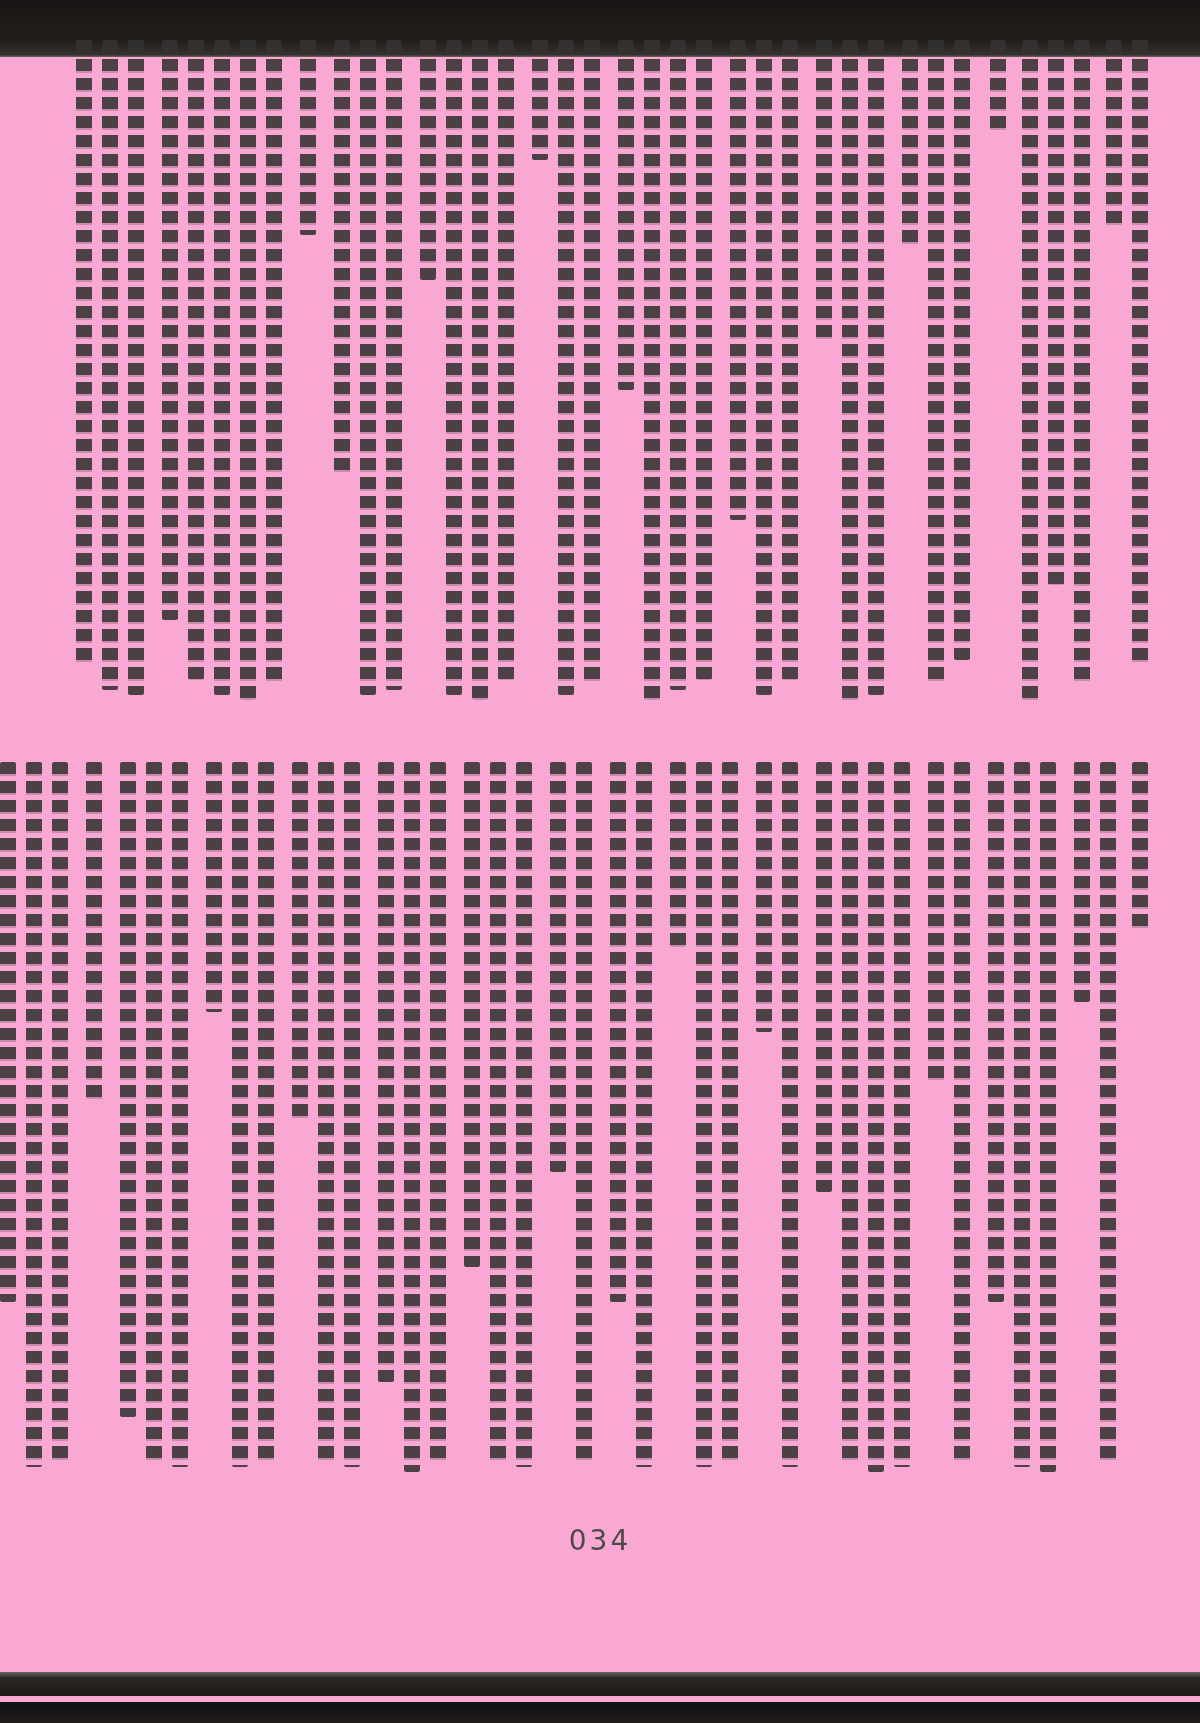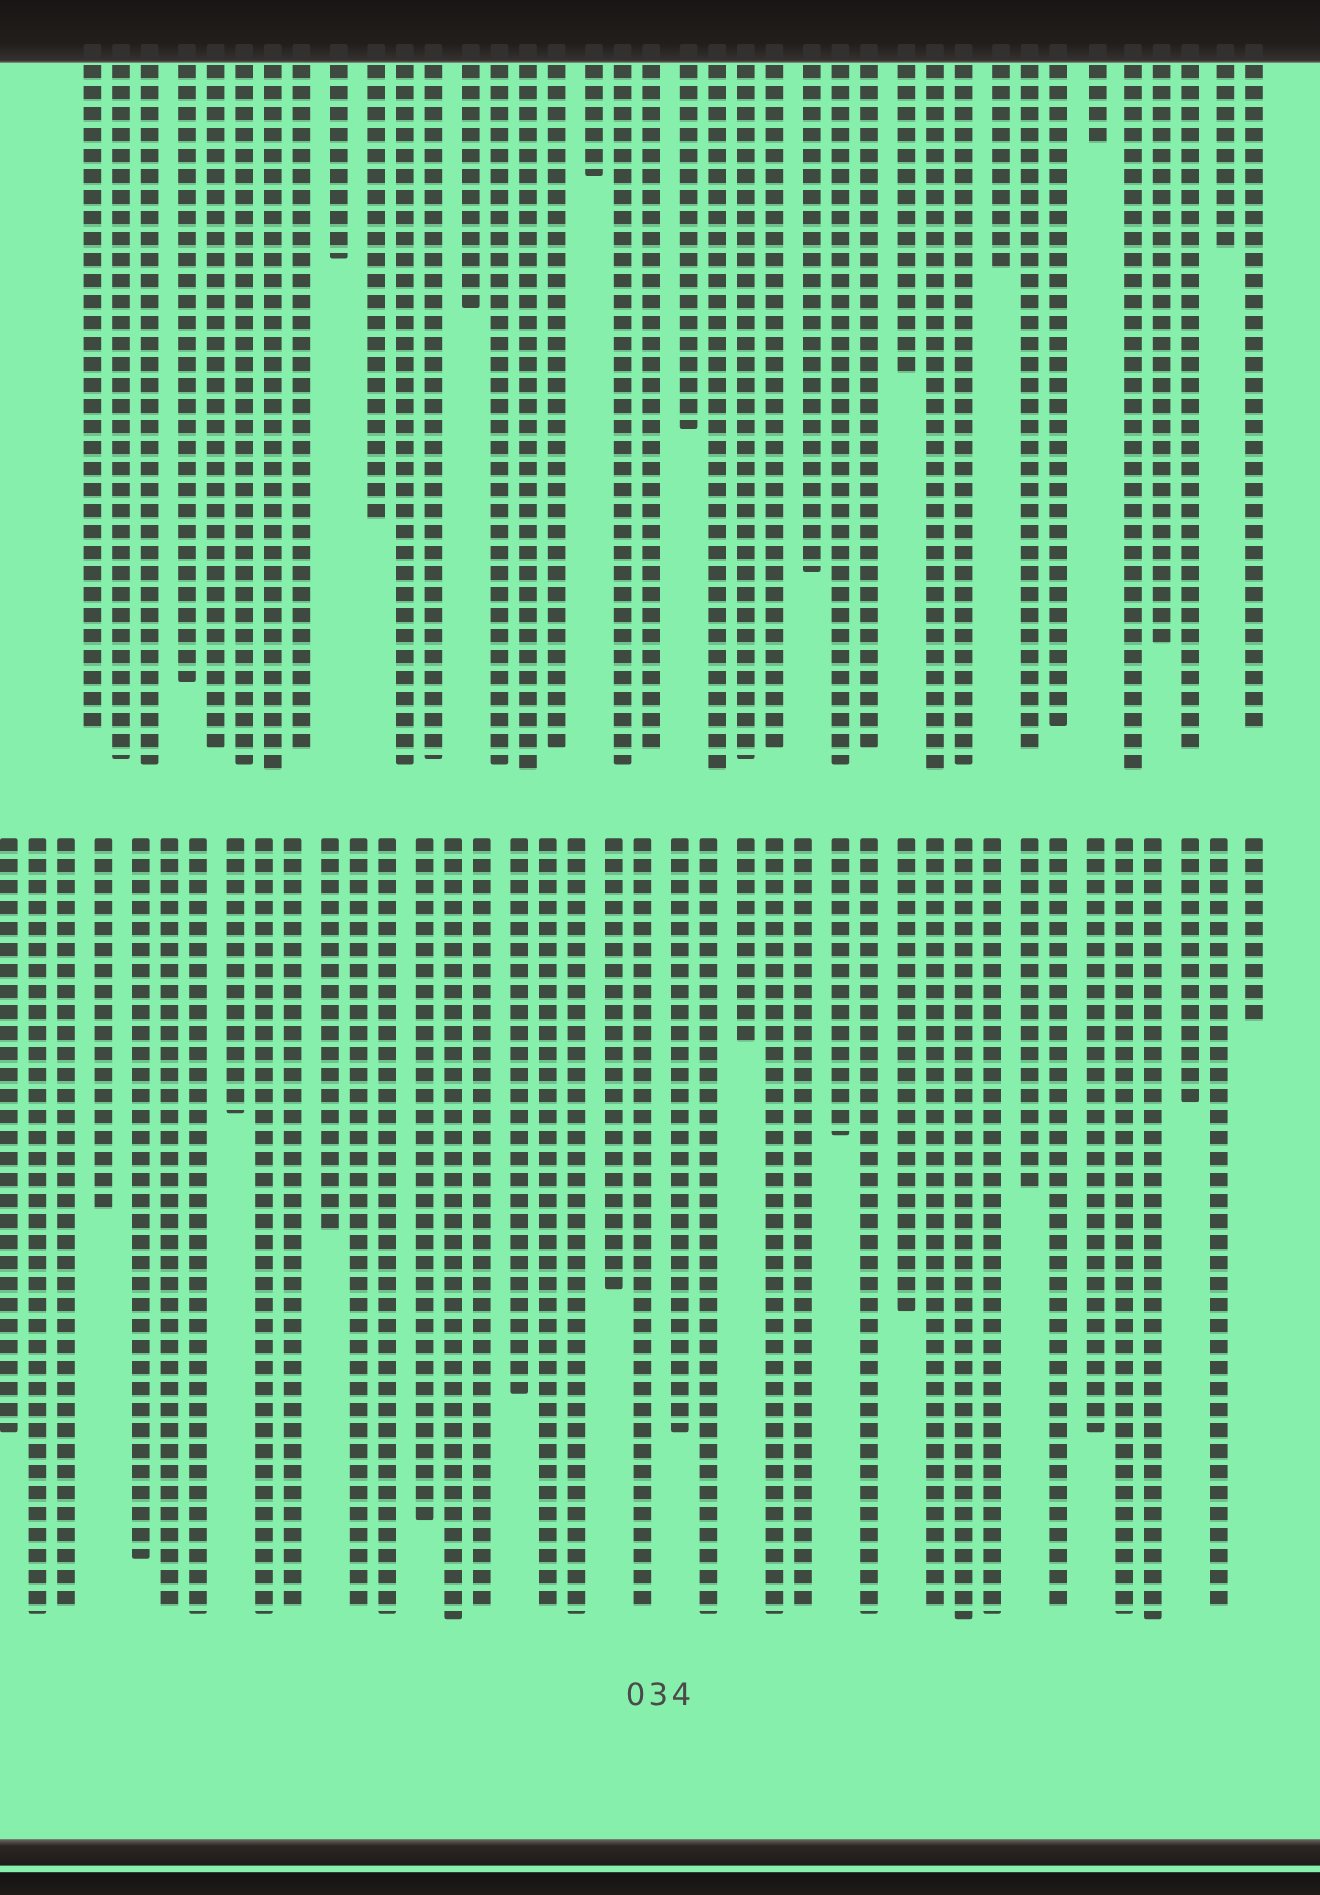--- a/index.html
+++ b/index.html
@@ -8,21 +8,21 @@
     width: 1200px;
     height: 1723px;
     background: #fbfbf8;
     overflow: hidden;
     font-family: "DejaVu Sans", sans-serif;
     position: relative;
   }
   .page {
     position: absolute;
     inset: 0;
-    background: #86efac;
+    background: #f9a8d4;
   }
   
   .scan-bar-top {
     position: absolute;
     top: 0; left: 0; right: 0;
     height: 57px;
     background: linear-gradient(180deg, #181514 0%, #211e1c 70%, #35312e 96%, #6b6561 100%);
   }
   
   .scan-bar-bottom-1 {

